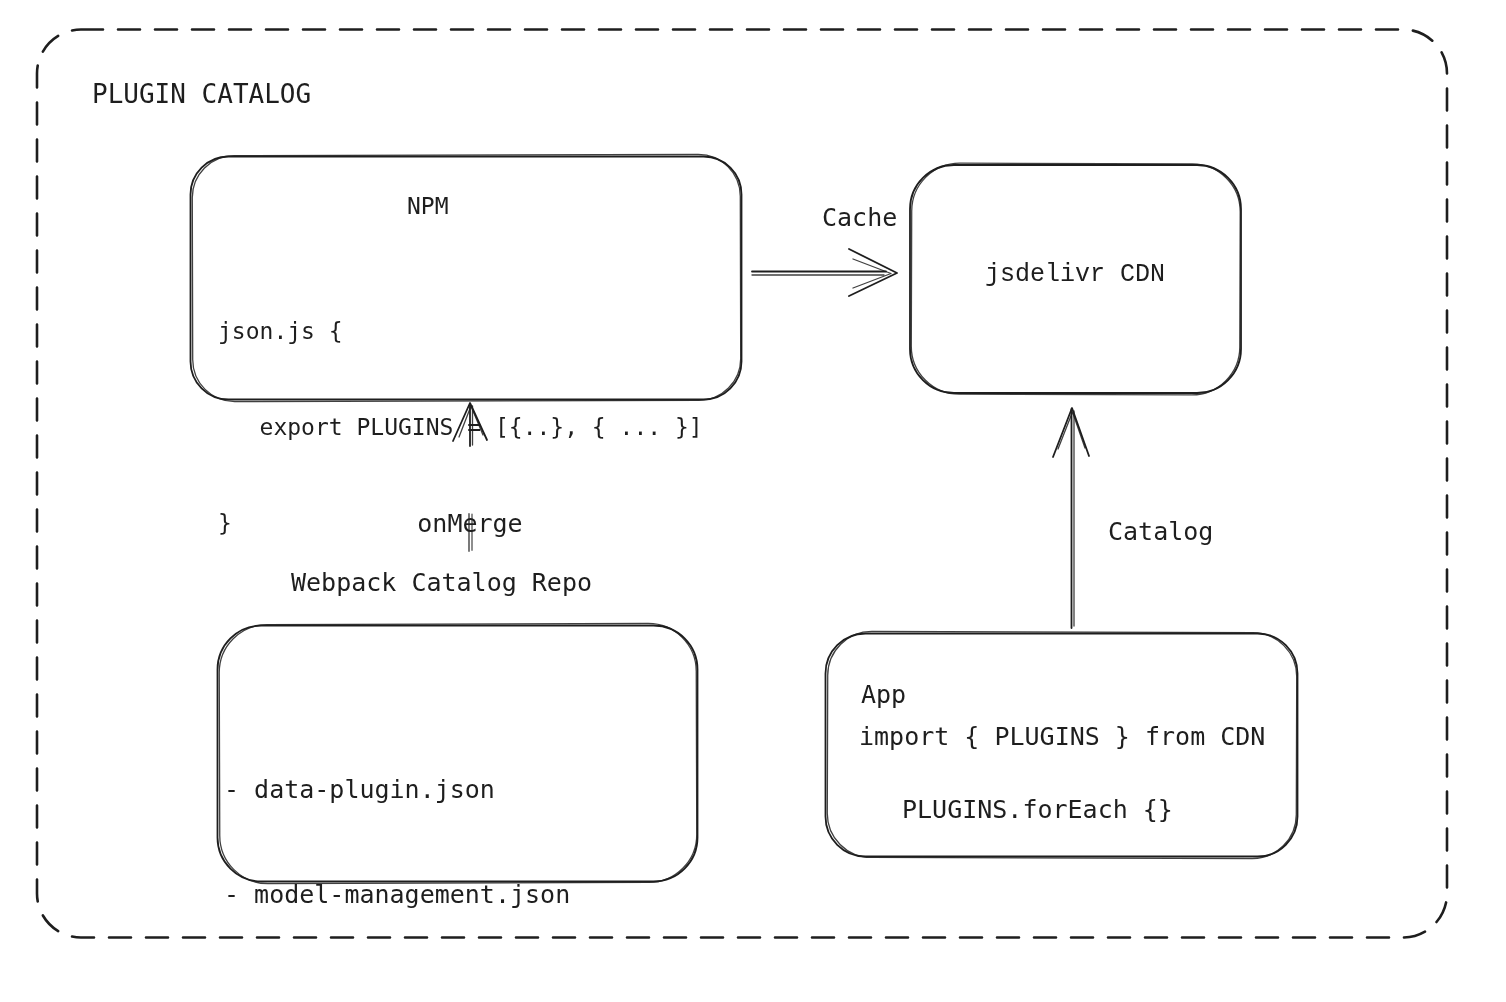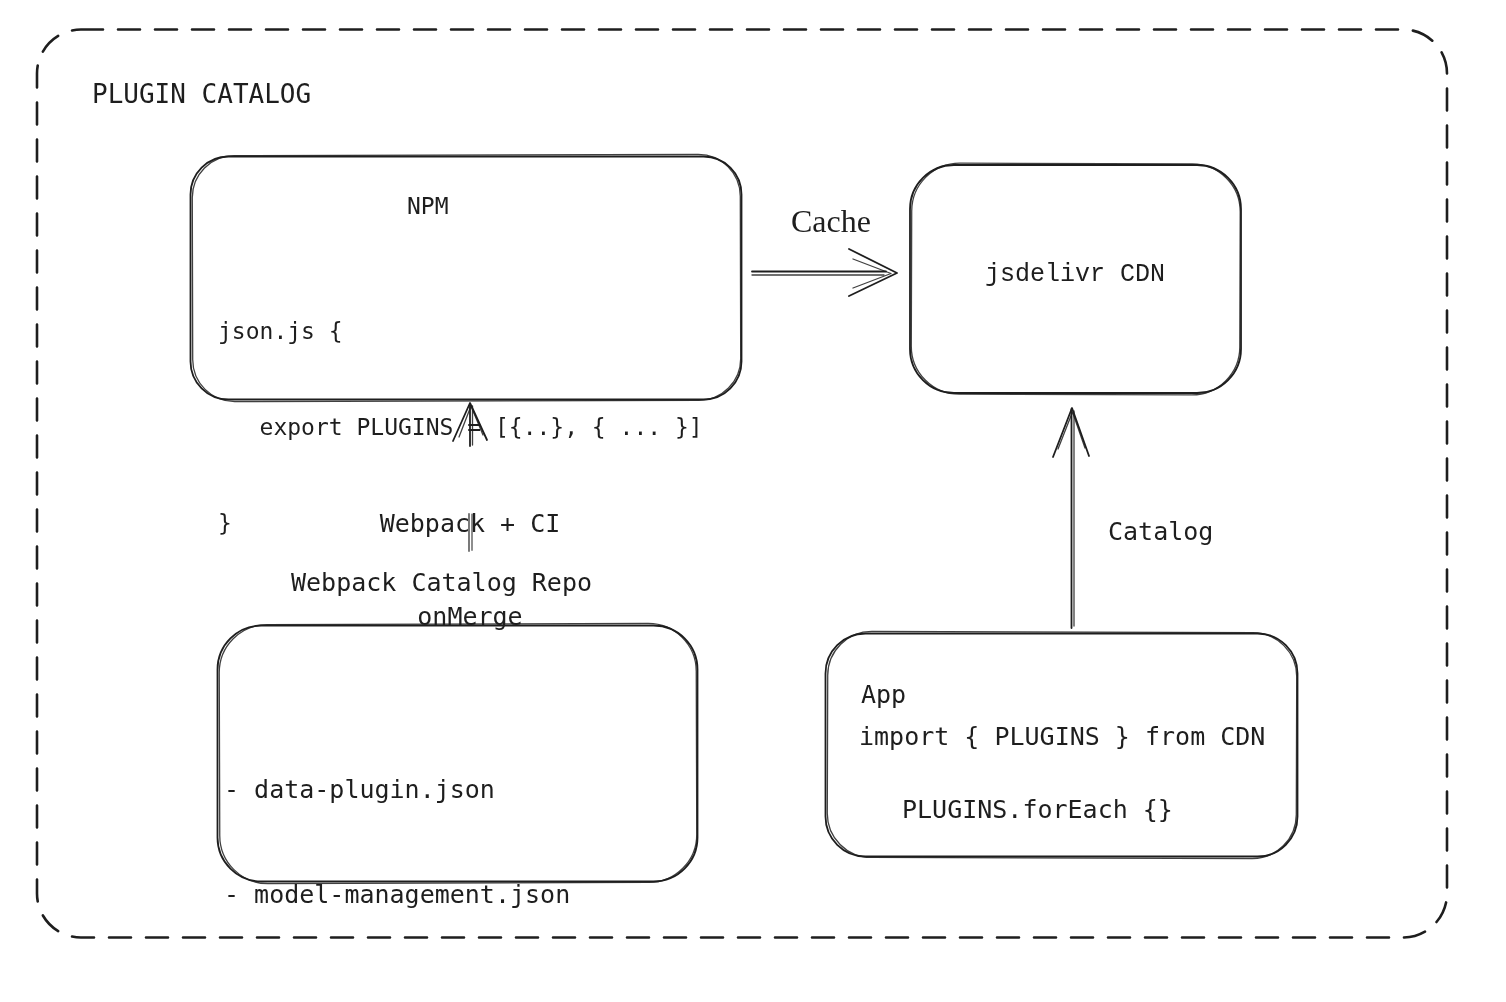--- a/index.html
+++ b/index.html
@@ -21,21 +21,21 @@
     stroke-linecap: round;
     stroke-linejoin: round;
   }
   .shapes .echo { stroke-width: 1.3; opacity: 0.85; }
   .shapes .dashed { stroke-dasharray: 22 15; stroke-width: 2.6; }
   .shapes .muted { stroke: #6b6b6b; stroke-width: 1.8; }
   .t { position: absolute; white-space: pre; }
   .diagram-title { left: 92px;  top: 79px;  font-size: 26px; }
   .npm-title     { left: 407px; top: 193px; font-size: 23px; text-align: right; }
   .npm-code      { left: 218px; top: 251px; font-size: 23px; line-height: 32px; }
-  .cache-label   { left: 791px; top: 203px; font-size: 32px; font-family: Liberation Serif, serif; }
+  .cache-label   { left: 822px; top: 203px; font-size: 25px; }
   .cdn-label     { left: 985px; top: 260px; font-size: 25px; font-family: Liberation Mono, monospace; }
   .build-label   { left: 370px; top: 446px; width: 200px; text-align: center; font-size: 25px; line-height: 31px; }
   .repo-title    { left: 291px; top: 568px; font-size: 25px; }
   .repo-files    { left: 224px; top: 702px; font-size: 25px; line-height: 35px; }
   .app-title     { left: 861px; top: 680px; font-size: 25px; }
   .app-code-1    { left: 859px; top: 722px; font-size: 25px; text-align: center; }
   .app-code-2    { left: 859px; top: 795px; font-size: 25px; margin-left: 43px; }
   .import-label  { left: 1108px; top: 517px; font-size: 25px; }
 </style>
 </head>
@@ -99,21 +99,20 @@
     <div>json.js {</div>
     <div>   export PLUGINS = [{..}, { ... }]</div>
     <div>}</div>
   </div>
 
   <div class="t cache-label">Cache</div>
 
   <div class="t cdn-label">jsdelivr CDN</div>
 
   <div class="t build-label">
-    <div>Webpack + CI</div>
     <div>onMerge</div>
   </div>
 
   <div class="t repo-title">Webpack Catalog Repo</div>
 
   <div class="t repo-files">
     <div>- data-plugin.json</div>
     <div>- model-management.json</div>
     <div>...</div>
   </div>

